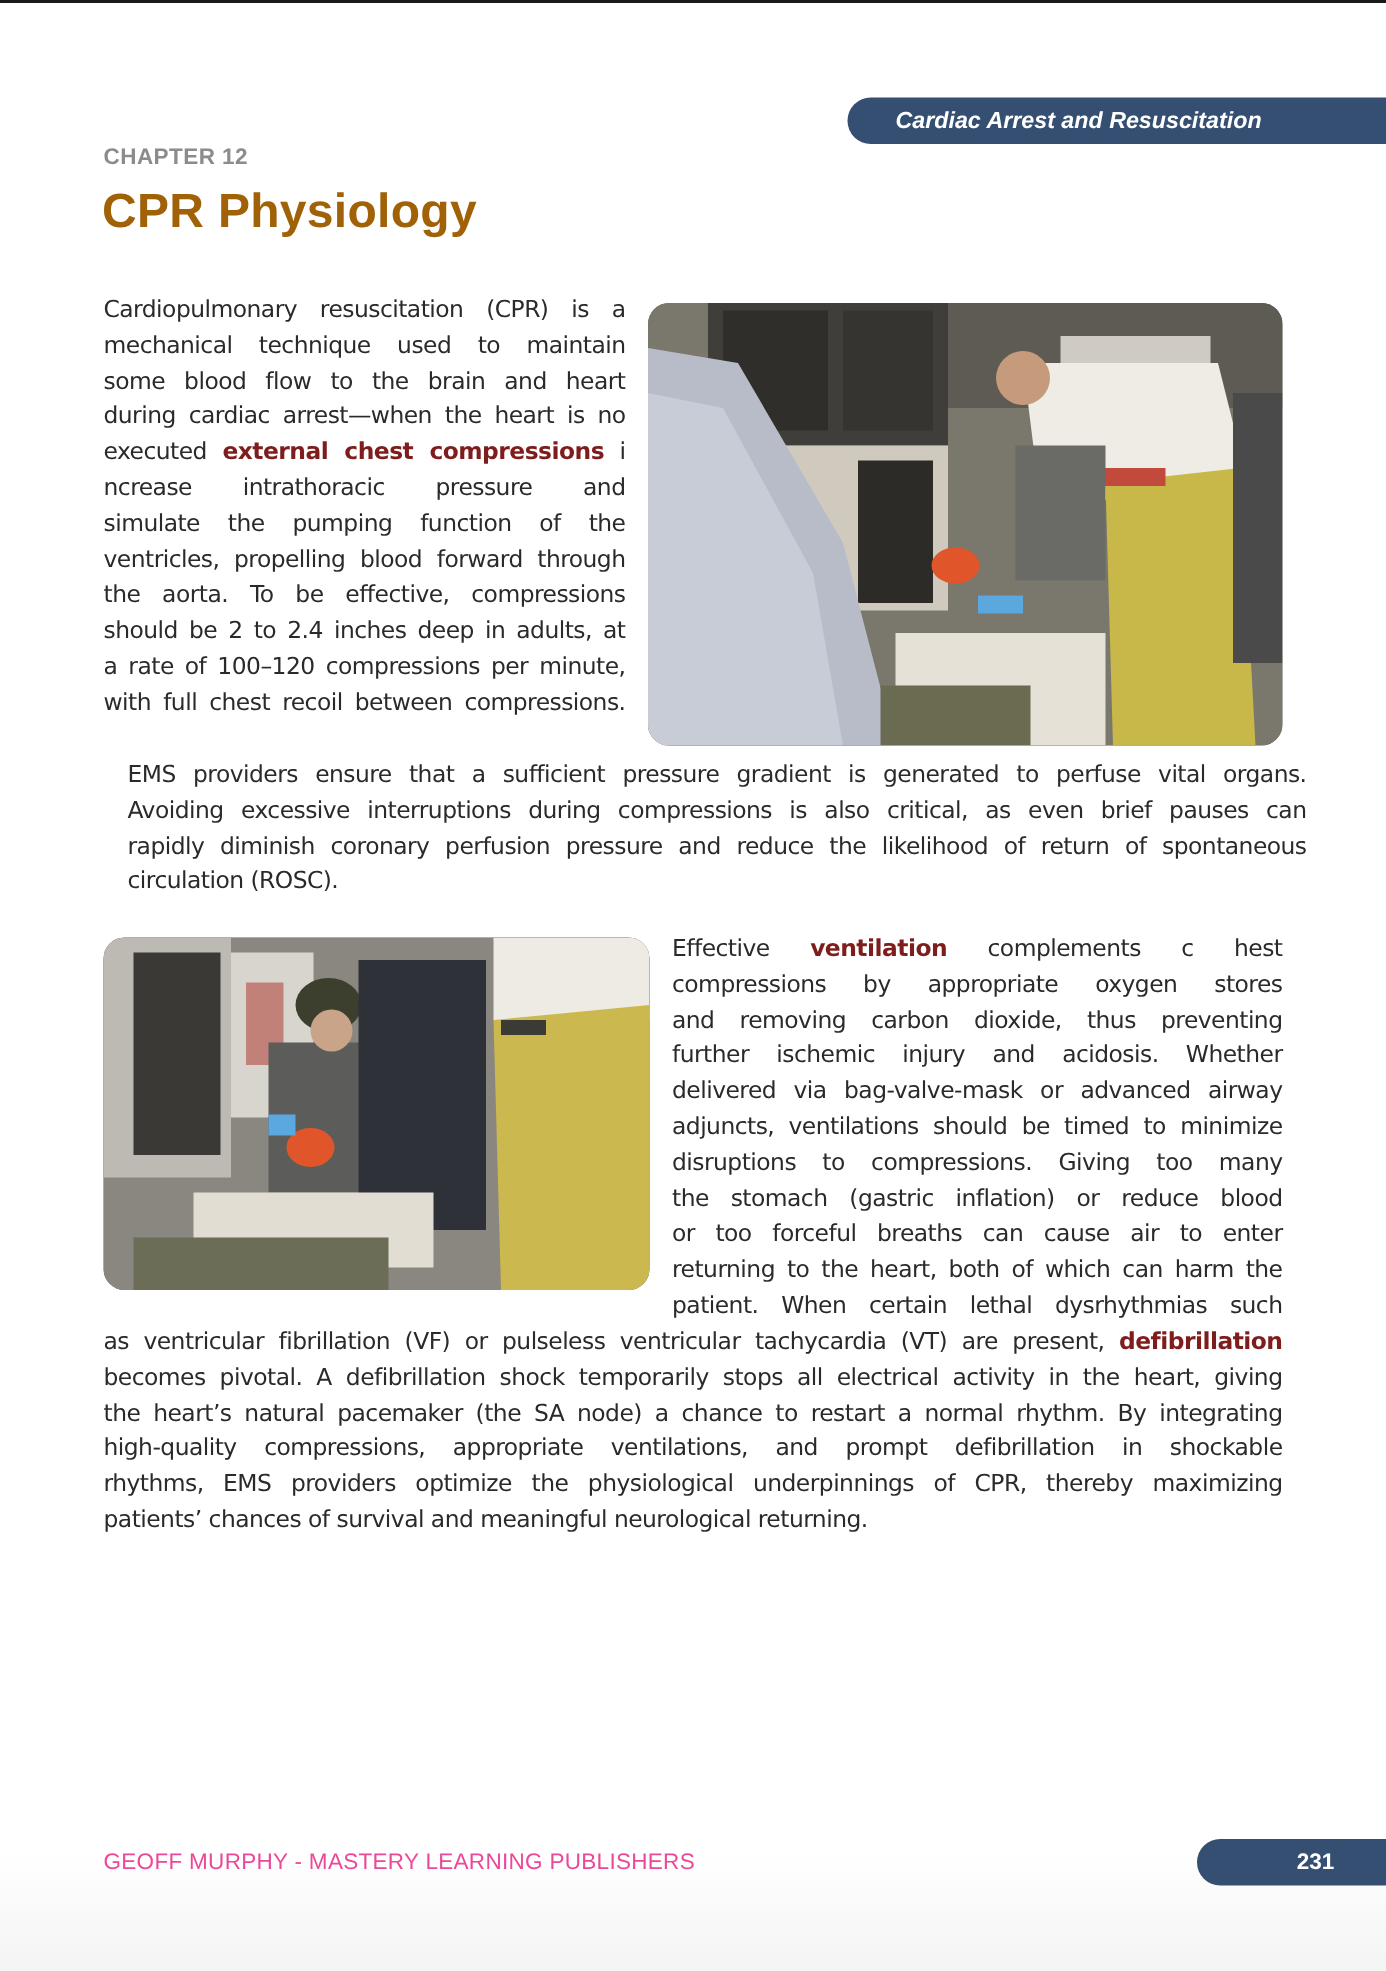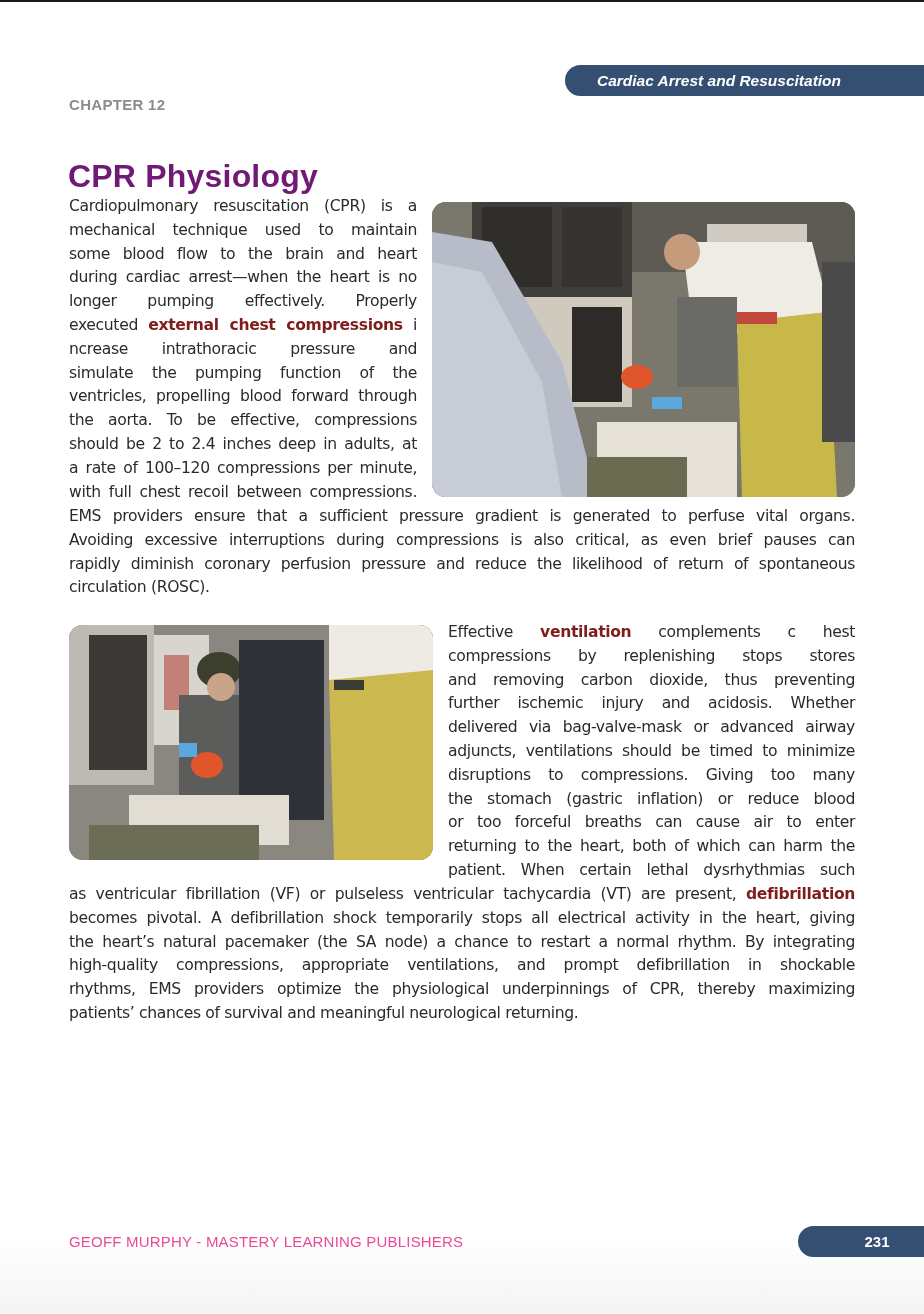--- a/index.html
+++ b/index.html
@@ -27,34 +27,33 @@
       background: #354f73;
       border-radius: 16px 0 0 16px;
       color: #ffffff;
       font-family: "Liberation Sans", sans-serif;
       font-weight: bold; font-size: 15.5px;
       padding-left: 32px; line-height: 31px; font-style: italic;
     }
     .page-title {
       position: absolute; left: 68px; top: 122px;
       font-family: "Liberation Sans", sans-serif;
-      font-weight: bold; font-size: 32px; color: #701a75;
+      font-weight: bold; font-size: 32px; color: #a16207;
       letter-spacing: 0.2px;
-      margin-top: 36px;
     }
     .para {
       position: absolute;
       font-family: "DejaVu Sans", sans-serif;
       font-size: 15.6px; line-height: 23.8px;
       color: #2a2a2a; text-align: justify;
       letter-spacing: -0.35px;
     }
     .para b { font-weight: bold; color: #7f1d1d; }
     .p1 { left: 69px; top: 195px; width: 348px; }
-    .p2 { left: 69px; top: 505px; width: 786px; }
+    .p2 { left: 85px; top: 505px; width: 786px; }
     .p3 { left: 448px; top: 621px; width: 407px; }
     .p4 { left: 69px; top: 883px; width: 786px; }
     .p1 span, .p3 span { display: block; text-align: justify; text-align-last: justify; }
     .p2 span.last, .p4 span.last { text-align-last: left; }
     .p2 span, .p4 span { display: block; text-align: justify; text-align-last: justify; }
     .photo {
       position: absolute; overflow: hidden; border-radius: 14px;
     }
     .photo-1 { left: 432px; top: 202px; width: 423px; height: 295px; background: #6d6a62; }
     .photo-2 { left: 69px; top: 625px; width: 364px; height: 235px; background: #6a6a66; }
@@ -81,21 +80,20 @@
 <div class="chapter-label">CHAPTER 12</div>
 <div class="chapter-pill">Cardiac Arrest and Resuscitation</div>
 
 <h1 class="page-title">CPR Physiology</h1>
 
 <div class="para p1">
   <span>Cardiopulmonary resuscitation (CPR) is a</span>
   <span>mechanical technique used to maintain</span>
   <span>some blood flow to the brain and heart</span>
   <span>during cardiac arrest—when the heart is no</span>
-  <span>longer pumping effectively. Properly</span>
   <span><i style="font-style:normal">executed </i><b>external chest compressions</b><i style="font-style:normal"> i</i></span>
   <span>ncrease intrathoracic pressure and</span>
   <span>simulate the pumping function of the</span>
   <span>ventricles, propelling blood forward through</span>
   <span>the aorta. To be effective, compressions</span>
   <span>should be 2 to 2.4 inches deep in adults, at</span>
   <span>a rate of 100–120 compressions per minute,</span>
   <span>with full chest recoil between compressions.</span>
 </div>
 
@@ -147,21 +145,21 @@
     <rect x="265" y="55" width="30" height="10" fill="#3b3b36"></rect>
     <ellipse cx="138" cy="140" rx="16" ry="13" fill="#e0562a"></ellipse>
     <rect x="110" y="118" width="18" height="14" fill="#5ba8de"></rect>
     <rect x="60" y="170" width="160" height="50" fill="#e2ddd2"></rect>
     <rect x="20" y="200" width="170" height="35" fill="#6c6d57"></rect>
   </svg>
 </div>
 
 <div class="para p3">
   <span><i style="font-style:normal">Effective </i><b>ventilation</b><i style="font-style:normal"> complements c hest</i></span>
-  <span>compressions by replenishing stops stores</span>
+  <span>compressions by appropriate oxygen stores</span>
   <span>and removing carbon dioxide, thus preventing</span>
   <span>further ischemic injury and acidosis. Whether</span>
   <span>delivered via bag-valve-mask or advanced airway</span>
   <span>adjuncts, ventilations should be timed to minimize</span>
   <span>disruptions to compressions. Giving too many</span>
   <span>the stomach (gastric inflation) or reduce blood</span>
   <span>or too forceful breaths can cause air to enter</span>
   <span>returning to the heart, both of which can harm the</span>
   <span>patient. When certain lethal dysrhythmias such</span>
 </div>

